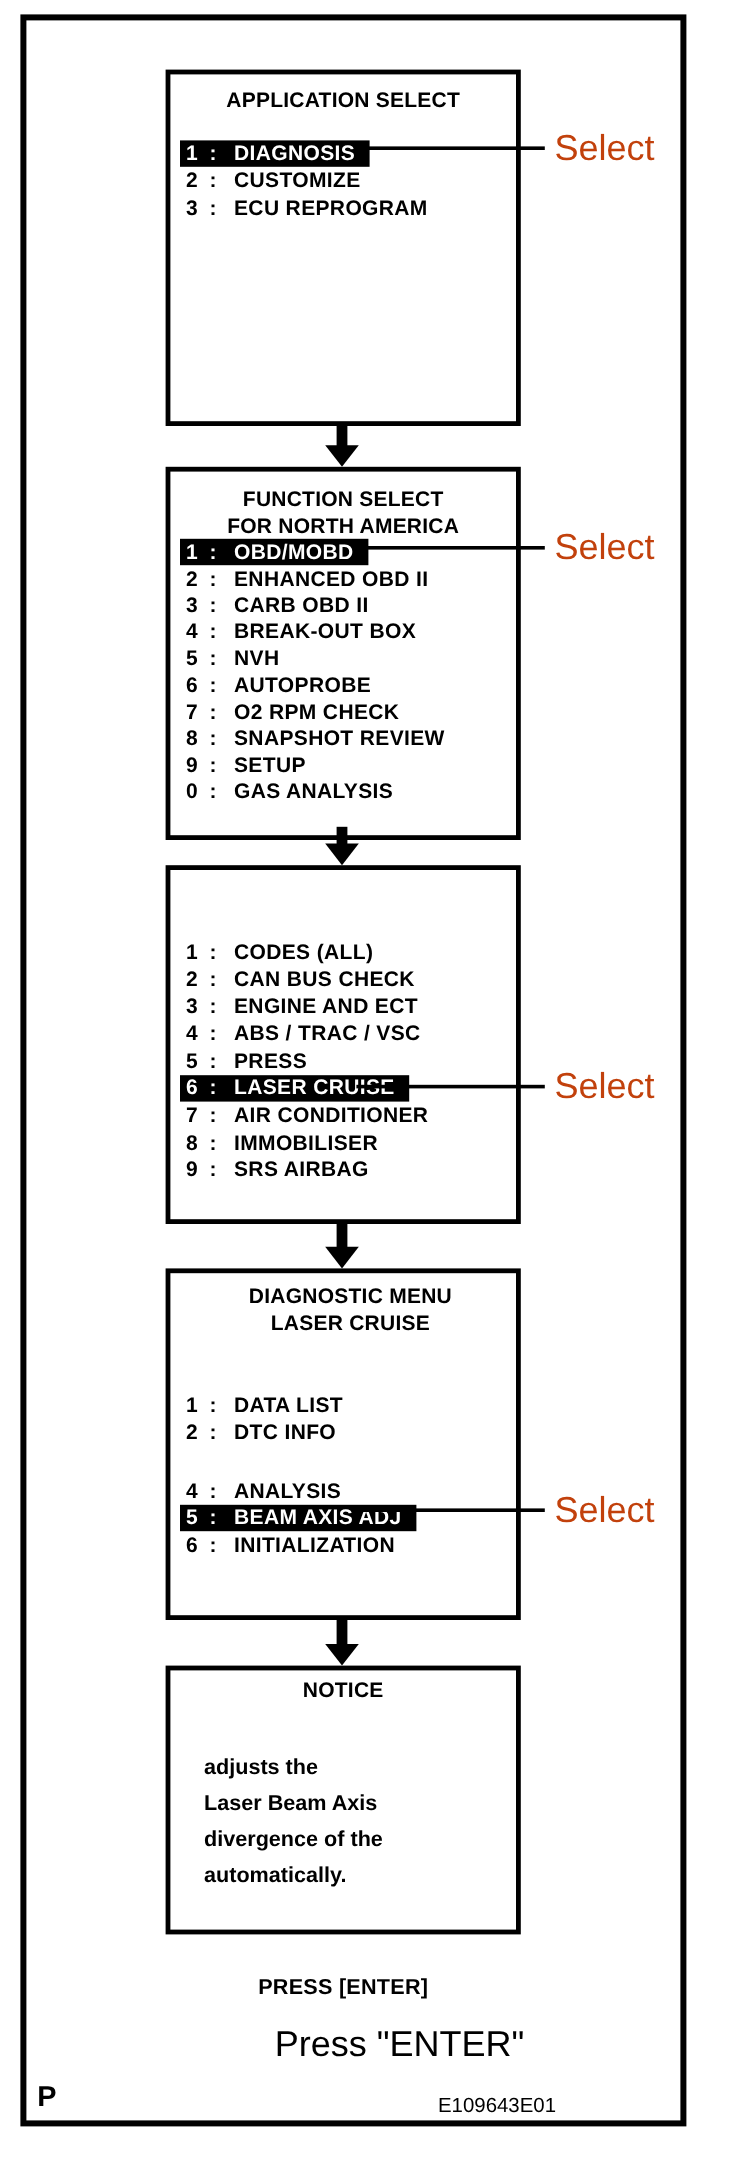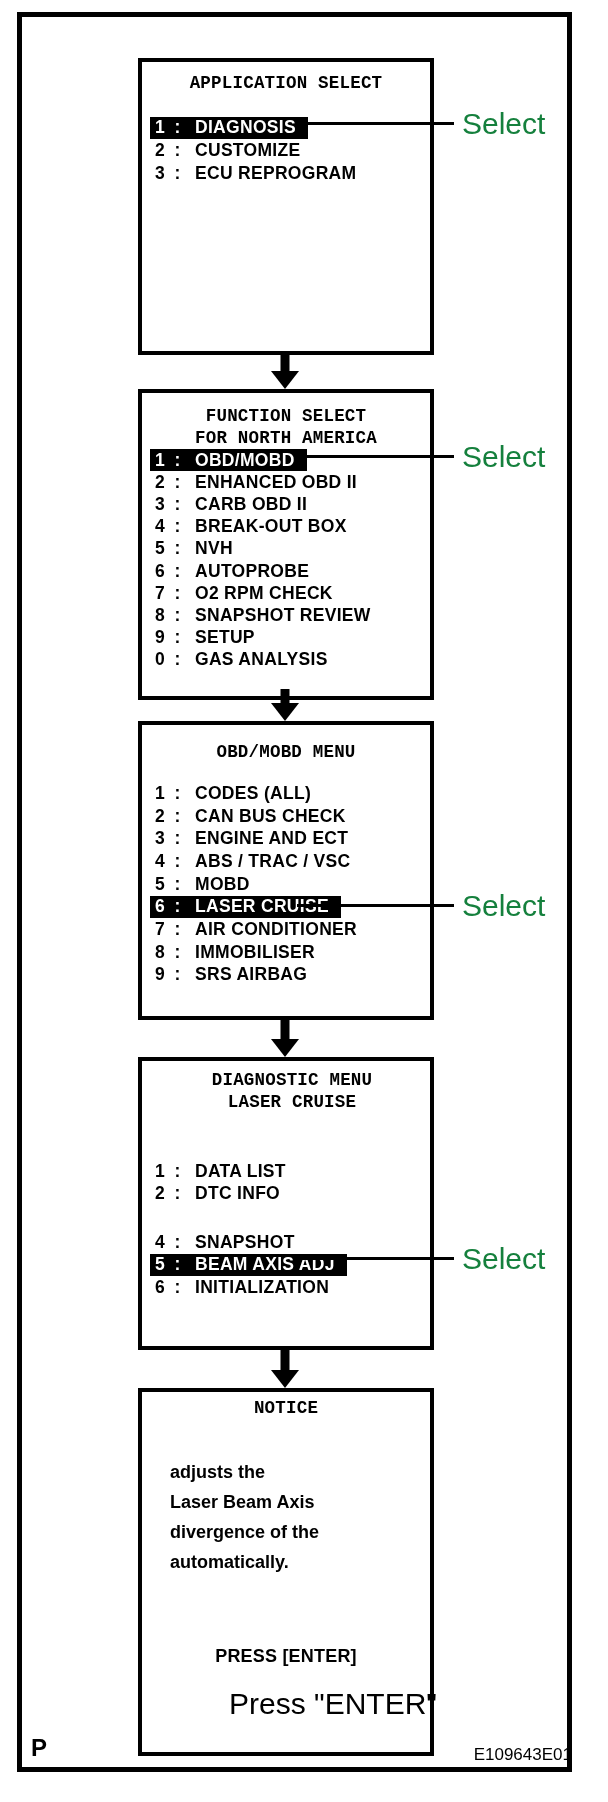--- a/index.html
+++ b/index.html
@@ -3,40 +3,40 @@
 <meta charset="utf-8">
 <style>
   html,body{margin:0;padding:0;background:#ffffff;}
   #page{position:relative;width:608px;height:1802px;background:#ffffff;
         font-family:"Liberation Sans",sans-serif;color:#000;overflow:hidden;}
   #frame{position:absolute;left:17px;top:12px;width:555px;height:1760px;
          border:5px solid #000;box-sizing:border-box;background:#fff;}
   .screen{position:absolute;left:116px;width:296px;border:4px solid #000;
           box-sizing:border-box;background:#fff;}
   .titles{position:absolute;left:0;right:0;text-align:center;
-          font-weight:bold;font-size:17.5px;line-height:22px;letter-spacing:.2px;font-family:Liberation Mono, monospace;}
+          font-weight:bold;font-size:17.5px;line-height:22px;letter-spacing:.2px;}
   .rows{position:absolute;left:13px;right:0;}
   .row{display:flex;align-items:center;}
   .cell{display:inline-flex;align-items:center;height:22px;}
   .num{display:inline-block;width:40px;font-weight:bold;font-size:17.5px;word-spacing:5px;white-space:pre;}
   .label{font-weight:bold;font-size:17.5px;letter-spacing:.3px;white-space:pre;text-align:right;}
   .hl{background:#000;color:#fff;margin-left:-5px;padding:0 12px 0 5px;}
   .callout-line{position:absolute;height:3px;background:#000;}
-  .select{position:absolute;left:457px;font-size:30px;line-height:30px;color:#15803d;}
+  .select{position:absolute;left:457px;font-size:30px;line-height:30px;color:#c2410c;}
   .arrow{position:absolute;}
   .arrow .stem{position:absolute;left:50%;transform:translateX(-50%);width:9px;background:#000;top:0;}
   .arrow .head{position:absolute;left:50%;transform:translateX(-50%);width:0;height:0;
                border-left:14px solid transparent;border-right:14px solid transparent;
                border-top:18px solid #000;}
   .notice-body{position:absolute;left:28px;right:8px;font-weight:bold;font-size:18px;line-height:30px;}
   .notice-footer{position:absolute;left:0;right:0;text-align:center;
                  font-weight:bold;font-size:18px;letter-spacing:.2px;}
   .caption{position:absolute;left:224px;top:1684px;font-size:30px;line-height:30px;}
   .page-marker{position:absolute;left:26px;top:1729px;font-weight:bold;font-size:24px;}
-  .figure-code{position:absolute;left:360px;top:1740px;width:207px;text-align:right;font-size:17px;}
+  .figure-code{position:absolute;left:360px;top:1740px;width:207px;font-size:17px;}
 </style>
 </head>
 <body>
 
 <div id="page">
   <div id="frame">
 
     <div class="screen" style="top:41px;height:297px;">
       <div class="titles" style="top:10px;">
         <div>APPLICATION SELECT</div>
@@ -126,23 +126,20 @@
         <div class="row" style="height:22.2px;">
           <span class="cell">
               <span class="num">0 :</span>
               <span class="label">GAS ANALYSIS</span>
             </span>
         </div>
       </div>
     </div>
 
     <div class="screen" style="top:704px;height:299px;">
-      <div class="titles" style="top:16px;">
-        <div>OBD/MOBD MENU</div>
-      </div>
       <div class="rows" style="top:57px;">
         <div class="row" style="height:22.7px;">
           <span class="cell">
               <span class="num">1 :</span>
               <span class="label">CODES (ALL)</span>
             </span>
         </div>
         <div class="row" style="height:22.7px;">
           <span class="cell">
               <span class="num">2 :</span>
@@ -157,21 +154,21 @@
         </div>
         <div class="row" style="height:22.7px;">
           <span class="cell">
               <span class="num">4 :</span>
               <span class="label">ABS / TRAC / VSC</span>
             </span>
         </div>
         <div class="row" style="height:22.7px;">
           <span class="cell">
               <span class="num">5 :</span>
-              <span class="label">MOBD</span>
+              <span class="label">PRESS</span>
             </span>
         </div>
         <div class="row" style="height:22.7px;">
           <span class="cell hl">
               <span class="num">6 :</span>
               <span class="label">LASER CRUISE</span>
             </span>
         </div>
         <div class="row" style="height:22.7px;">
           <span class="cell">
@@ -209,39 +206,39 @@
         <div class="row" style="height:22.5px;">
           <span class="cell">
               <span class="num">2 :</span>
               <span class="label">DTC INFO</span>
             </span>
         </div>
         <div class="row spacer" style="height:26px;"></div>
         <div class="row" style="height:22.5px;">
           <span class="cell">
               <span class="num">4 :</span>
-              <span class="label">SNAPSHOT</span>
+              <span class="label">ANALYSIS</span>
             </span>
         </div>
         <div class="row" style="height:22.5px;">
           <span class="cell hl">
               <span class="num">5 :</span>
               <span class="label">BEAM AXIS ADJ</span>
             </span>
         </div>
         <div class="row" style="height:22.5px;">
           <span class="cell">
               <span class="num">6 :</span>
               <span class="label">INITIALIZATION</span>
             </span>
         </div>
       </div>
     </div>
 
-    <div class="screen" style="top:1371px;height:368px;">
+    <div class="screen" style="top:1371px;height:224px;">
       <div class="titles" style="top:5px;">
         <div>NOTICE</div>
       </div>
       <div class="notice-body" style="top:65px;">
         <div>adjusts the</div>
         <div>Laser Beam Axis</div>
         <div>divergence of the</div>
         <div>automatically.</div>
       </div>
       <div class="notice-footer" style="top:254px;">PRESS [ENTER]</div>

